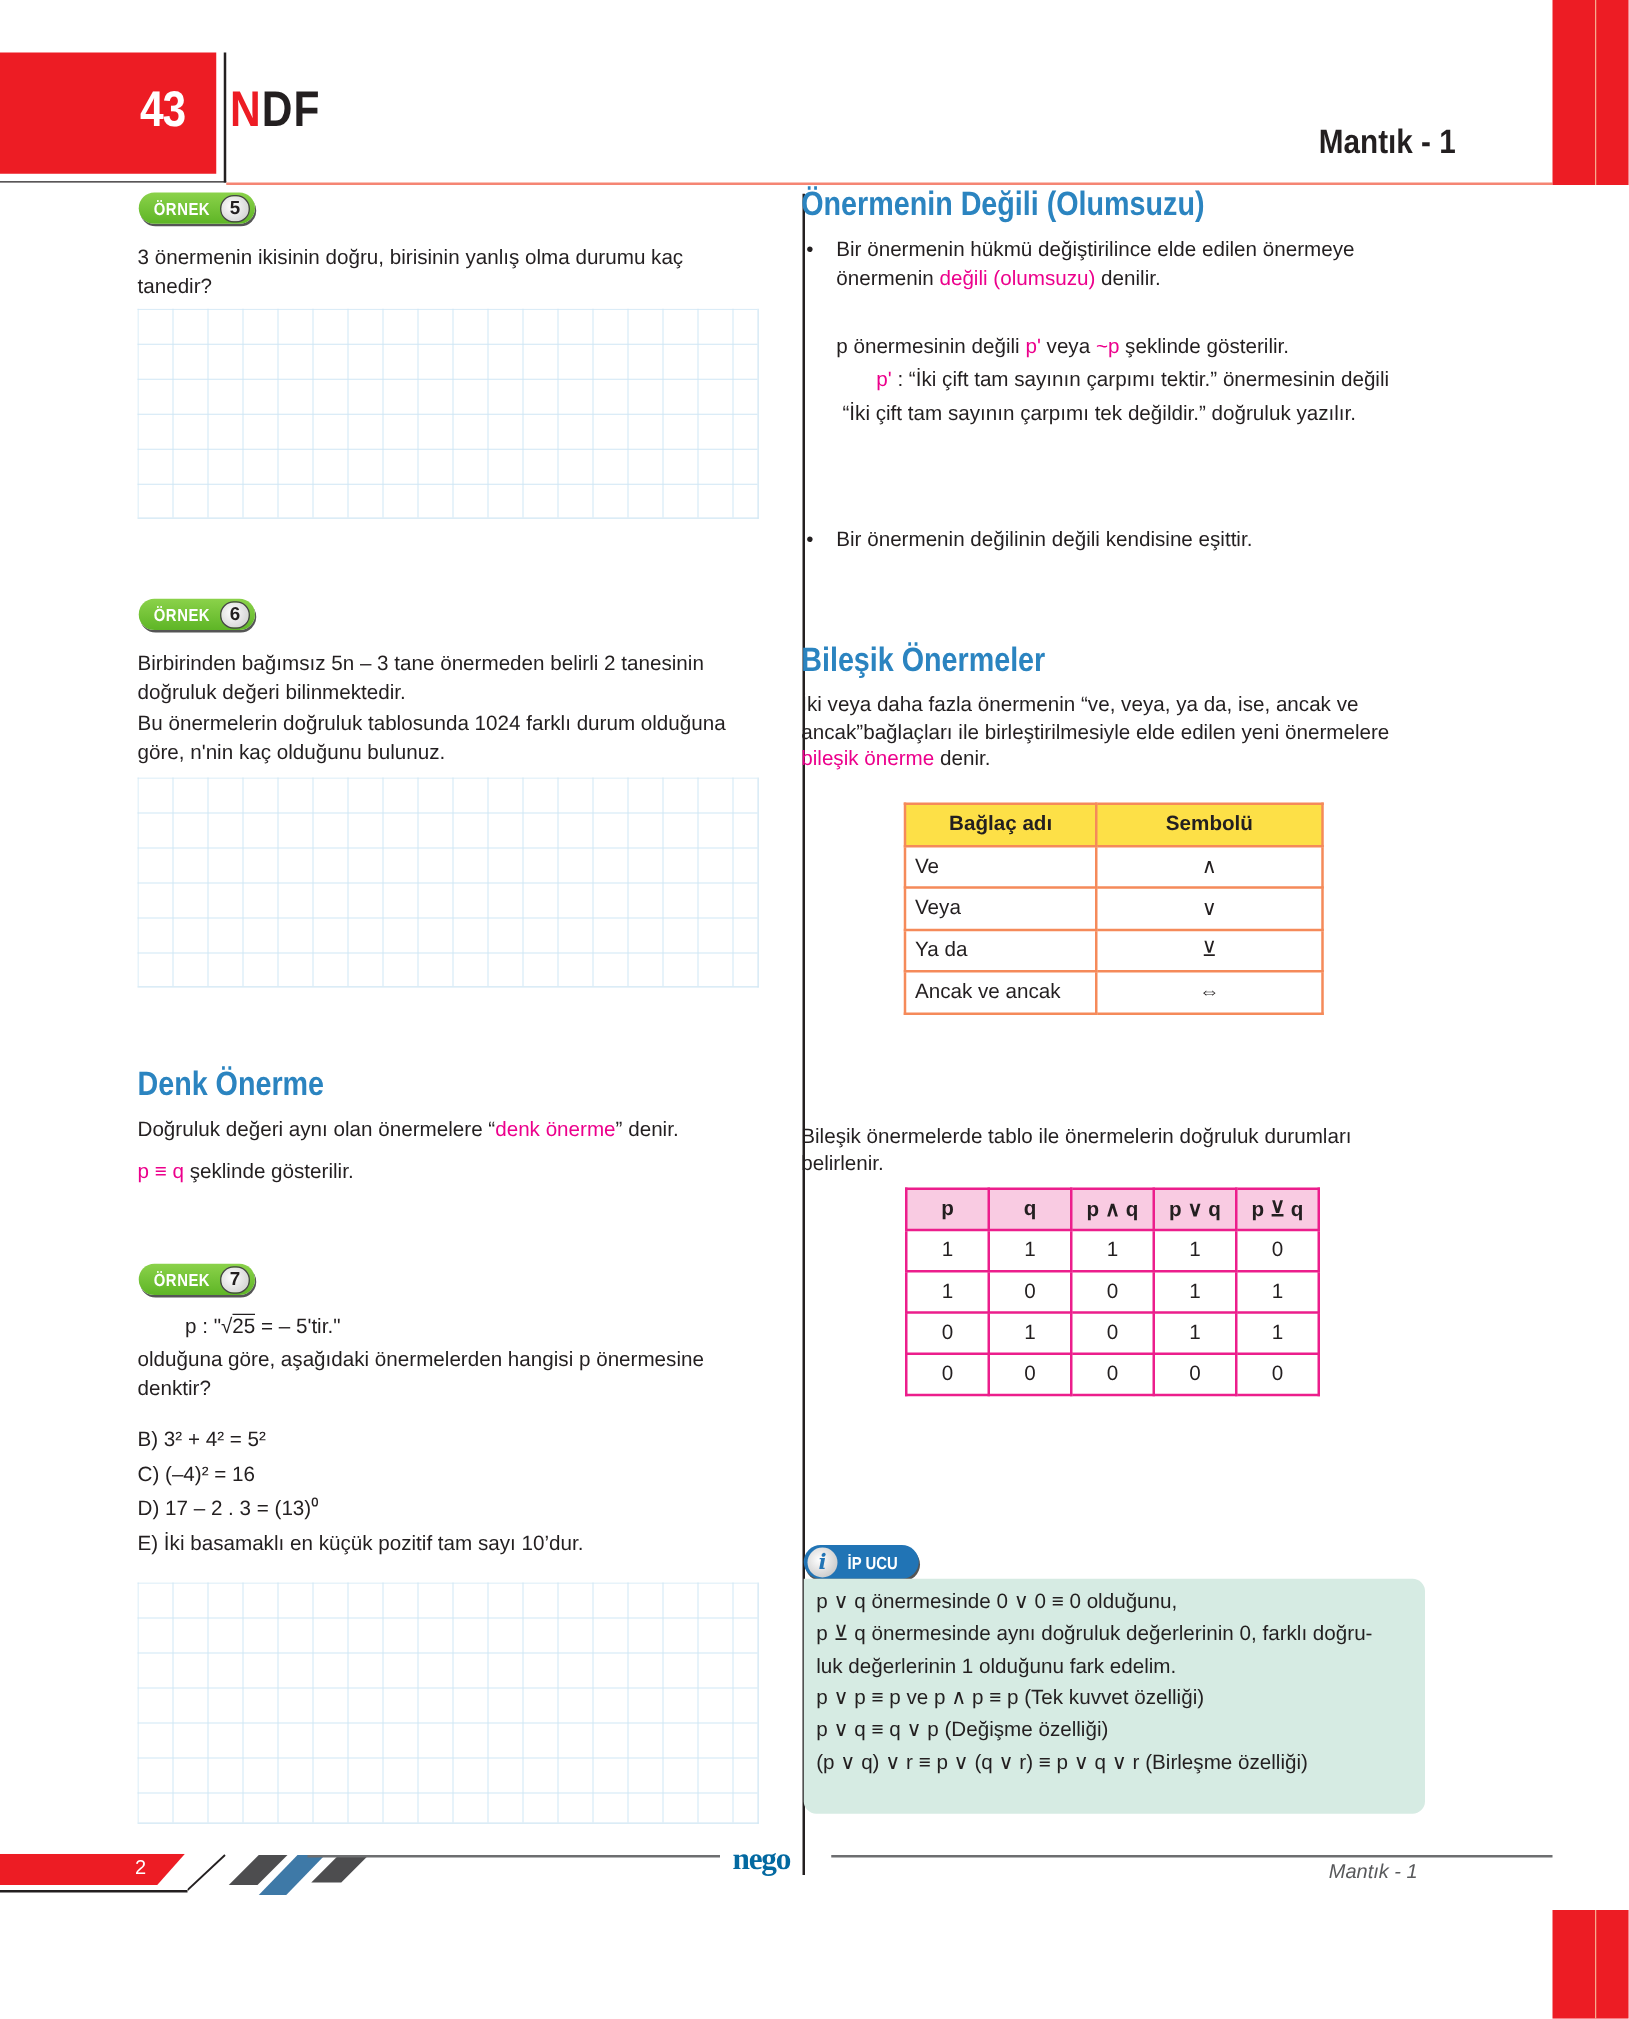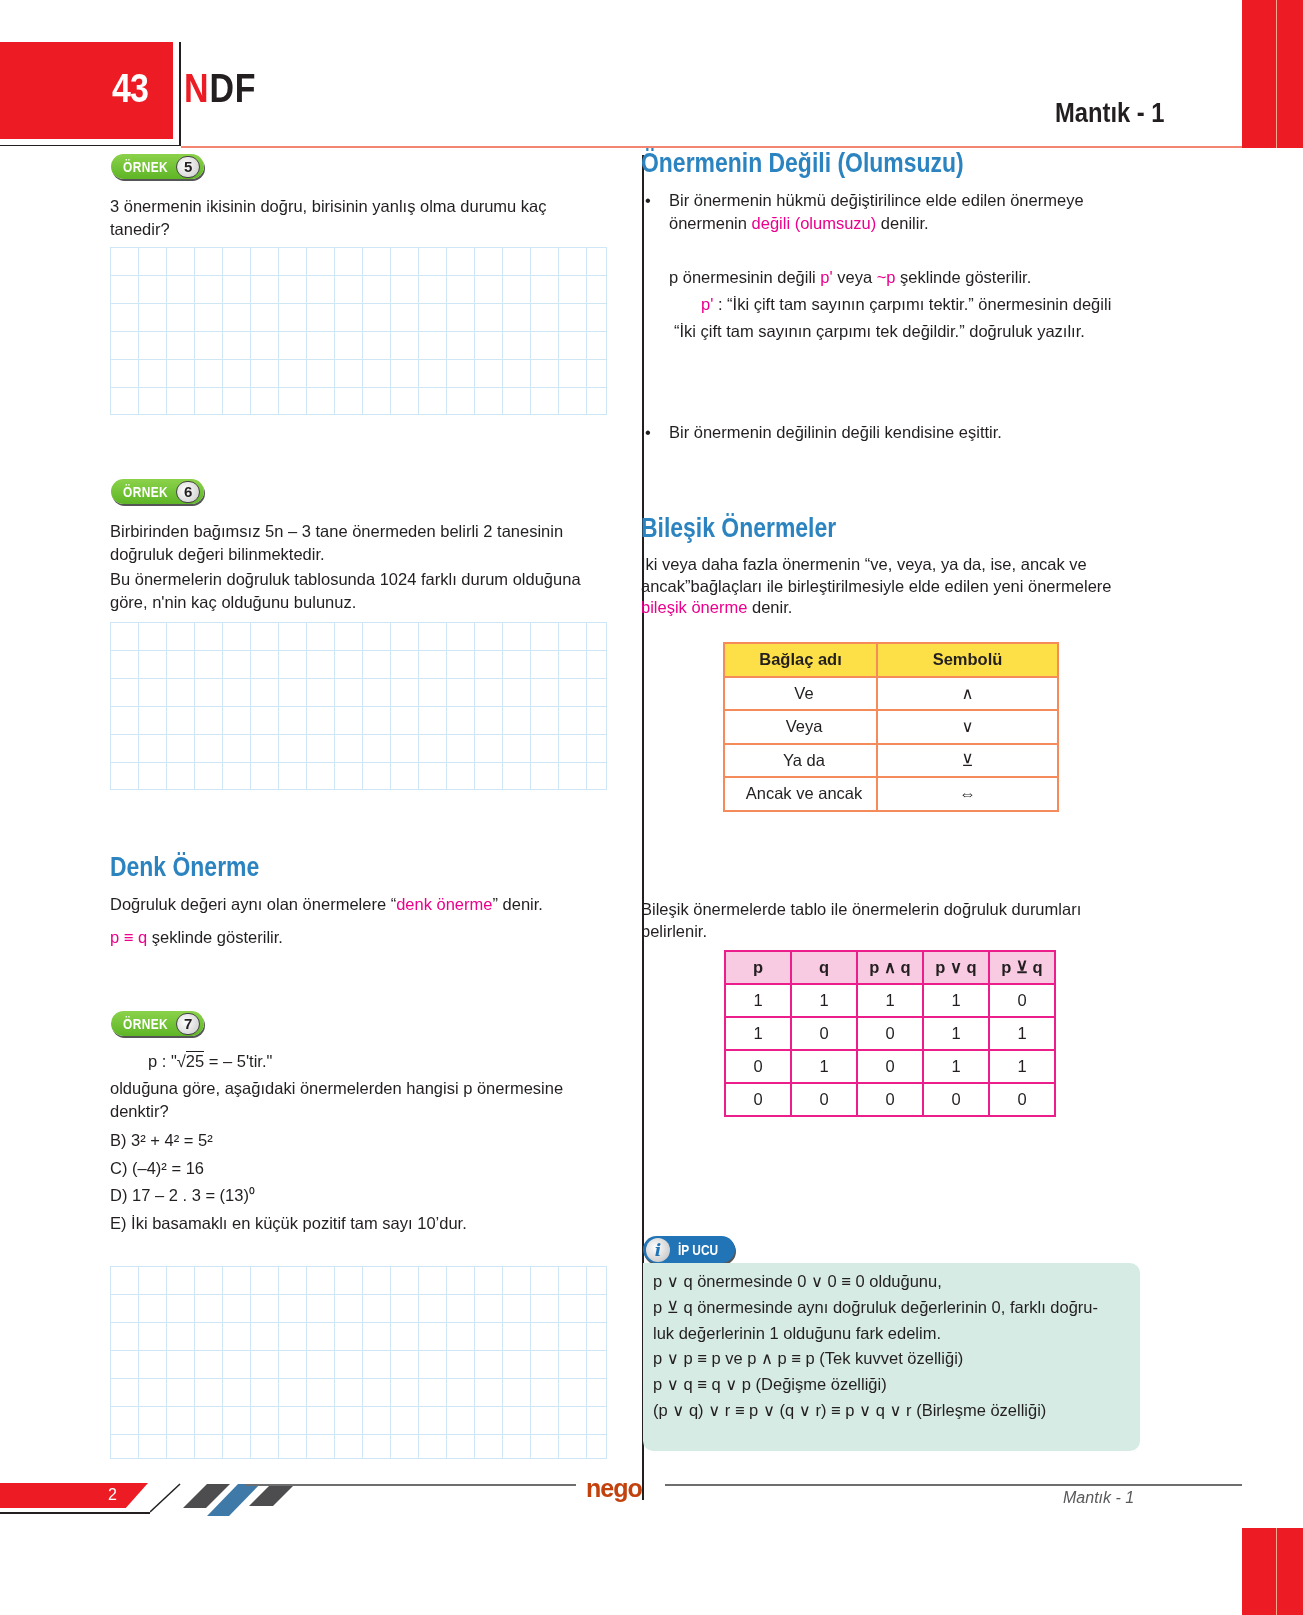--- a/index.html
+++ b/index.html
@@ -40,40 +40,40 @@
     background-size: 28px 28px;
     border-right: 1px solid #cfe6f4; border-bottom: 1px solid #cfe6f4; }
 
   .bullet { position: relative; padding-left: 28px; }
   .bullet::before { content: "•"; position: absolute; left: 4px; top: 0; }
 
   
   table { border-collapse: collapse; }
   .conn-table td, .conn-table th { border: 2px solid #f58a5a; height: 33.5px; font-size: 16.5px; }
   .conn-table th { background: #fde047; font-weight: bold; text-align: center; }
-  .conn-table td.name { padding-left: 7px; width: 153px; text-align: center; }
+  .conn-table td.name { padding-left: 7px; width: 153px; }
   .conn-table td.sym { text-align: center; width: 181px; }
 
   .truth-table td, .truth-table th { border: 2px solid #ec1e8c; width: 66px; height: 33px; text-align: center; font-size: 16.5px; }
   .truth-table th { background: #f9cbe2; font-weight: bold; }
 
   .tip-box { left: 643px; top: 1263px; width: 497px; height: 188px; background: #d6ebe3; border-radius: 0 10px 10px 10px; padding: 6px 0 0 10px; }
   .tip-box div { font-size: 16.5px; line-height: 25.8px; white-space: nowrap; }
   .tip-badge { left: 643px; top: 1236px; height: 27px; width: 92px; border-radius: 14px; background: #2174b5; box-shadow: 1px 2px 0 #555; display: flex; align-items: center; }
   .tip-i { width: 24px; height: 24px; border-radius: 12px; background: radial-gradient(circle at 40% 40%, #fff, #bbb); color: #2174b5; font-family: "DejaVu Serif", serif; font-style: italic; font-weight: bold; font-size: 17px; display: flex; align-items: center; justify-content: center; margin-left: 3px; }
   .tip-label { color: #fff; font-weight: bold; font-size: 14px; margin-left: 8px; transform: scaleX(0.85); transform-origin: left; }
 
   
   .foot-red { left: 0; top: 1483px; width: 148px; height: 25px; background: #ed1c24; clip-path: polygon(0 0, 100% 0, 85% 100%, 0 100%); }
   .foot-pnum { left: 108px; top: 1486px; color: #fff; font-size: 16px; }
   .foot-blackline { left: 0; top: 1512px; width: 150px; height: 2px; background: #231f20; }
   .foot-rule { left: 246px; top: 1484px; width: 330px; height: 2px; background: #6d6e70; }
   .foot-rule2 { left: 665px; top: 1484px; width: 577px; height: 2px; background: #6d6e70; }
   .foot-title { left: 1063px; top: 1489px; font-style: italic; font-size: 16px; color: #58595b; }
-  .logo { left: 586px; top: 1474px; font-family: Liberation Sans, sans-serif; font-weight: bold; font-size: 25px; color: #c2410c; letter-spacing: -1px; }
+  .logo { left: 586px; top: 1474px; font-family: Liberation Serif, serif; font-weight: bold; font-size: 25px; color: #0369a1; letter-spacing: -1px; }
 </style>
 </head>
 <body>
 
 <div class="abs hdr-block"></div>
 <div class="abs hdr-num">43</div>
 <div class="abs hdr-vline"></div>
 <div class="abs hdr-bline"></div>
 <div class="abs hdr-brand"><span class="n">N</span><span>DF</span></div>
 <div class="abs hdr-rule"></div>
@@ -107,21 +107,21 @@
 
 <div class="abs" style="left:111px;top:1011px;">
   <div class="badge">
       <span class="badge-label">ÖRNEK</span>
       <span class="badge-num">7</span>
     </div>
 </div>
 <div class="abs p-text" style="left:148px;top:1050px;white-space:nowrap;"><span>p : "</span><span>√</span><span style="border-top:1px solid #231f20;">25</span><span> = – 5'tir."</span></div>
 <div class="abs q-bold" style="left:110px;top:1077px;width:502px;">olduğuna göre, aşağıdaki önermelerden hangisi p önermesine denktir?</div>
 <div class="abs" style="left:110px;top:1127px;width:502px;">
-  <div class="p-text" style="line-height:27.5px;"><span>B)</span> <span>3² + 4² = 5²</span></div>
+  <div class="p-text" style="line-height:27.5px;margin-top:12px;"><span>B)</span> <span>3² + 4² = 5²</span></div>
   <div class="p-text" style="line-height:27.5px;"><span>C)</span> <span>(–4)² = 16</span></div>
   <div class="p-text" style="line-height:27.5px;"><span>D)</span> <span>17 – 2 . 3 = (13)⁰</span></div>
   <div class="p-text" style="line-height:27.5px;"><span>E)</span> <span>İki basamaklı en küçük pozitif tam sayı 10’dur.</span></div>
 </div>
 <div class="abs grid-box" style="left:110px;top:1266px;width:497px;height:193px;"></div>
 
 <div class="abs sec-title" style="left:641px;top:148px;">Önermenin Değili (Olumsuzu)</div>
 <div class="abs p-text bullet" style="left:641px;top:189px;width:505px;"><span>Bir önermenin hükmü değiştirilince elde edilen önermeye önermenin </span><span class="pink">değili (olumsuzu)</span><span> denilir.</span></div>
 <div class="abs p-text" style="left:669px;top:266px;white-space:nowrap;"><span>p önermesinin değili </span><span class="pink">p'</span><span> veya </span><span class="pink">~p</span><span> şeklinde gösterilir.</span></div>
 <div class="abs p-text" style="left:669px;top:293px;white-space:nowrap;margin-left:32px;"><span class="pink">p'</span><span> : “İki çift tam sayının çarpımı tektir.” önermesinin değili</span></div>

